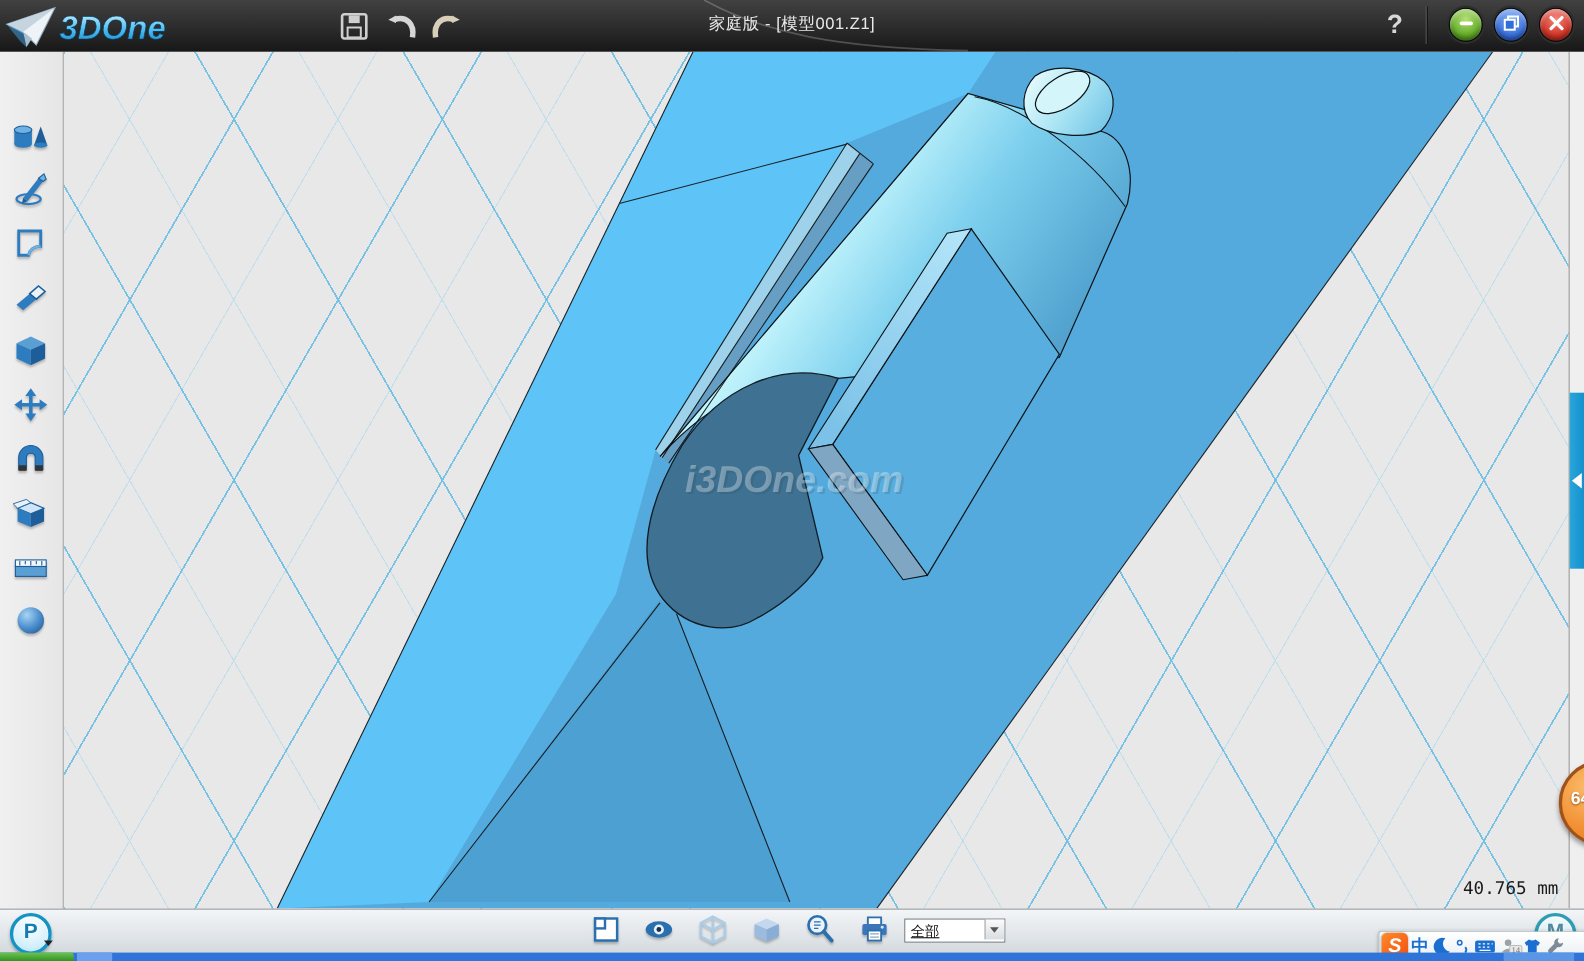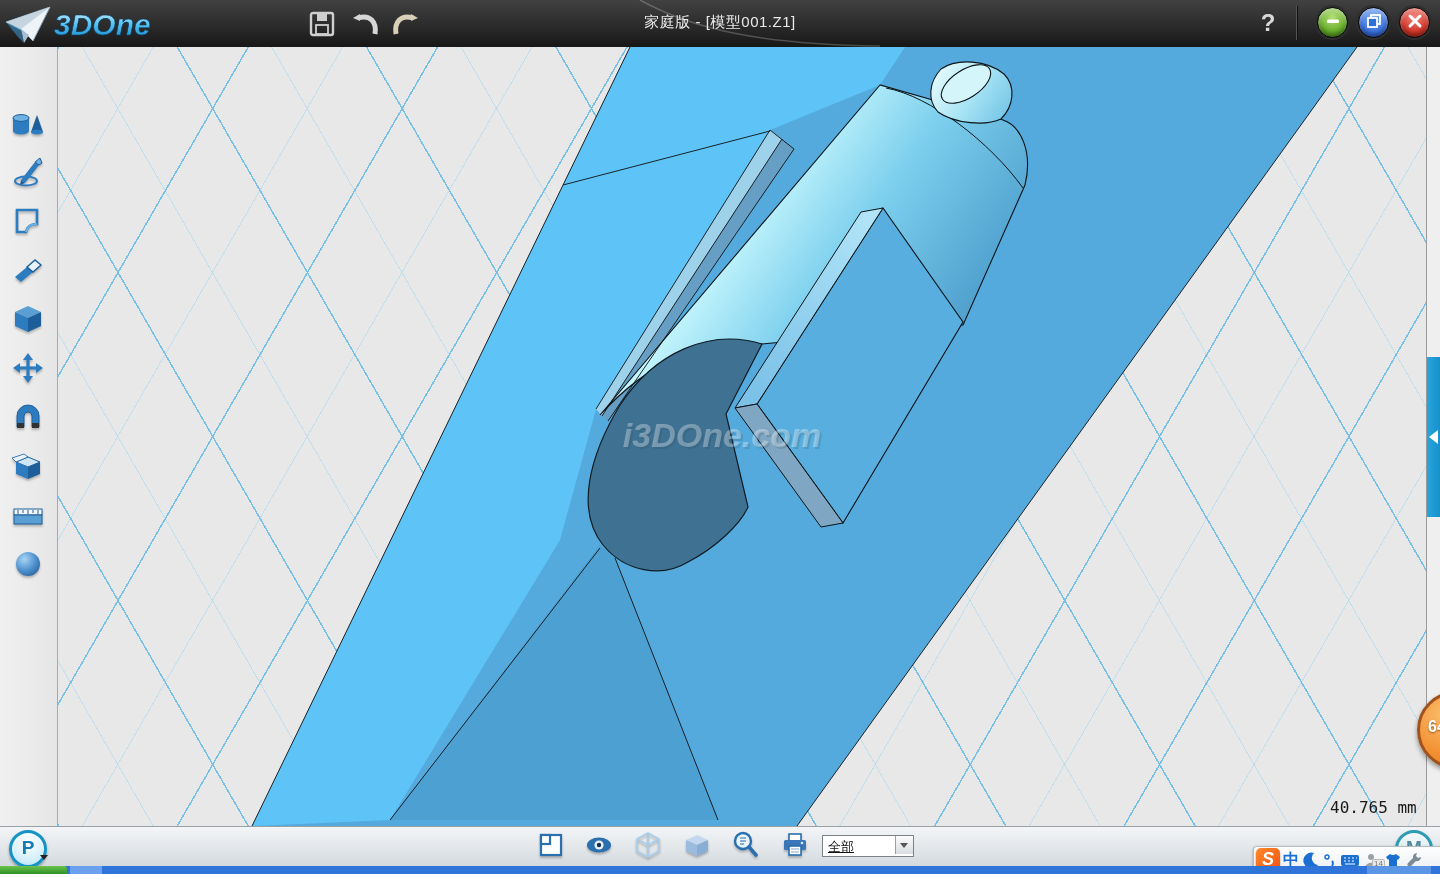--- a/index.html
+++ b/index.html
@@ -74,21 +74,21 @@
   
   #ime-bar{position:absolute;left:1253px;top:19px;width:187px;height:26px;z-index:8;
     background:linear-gradient(#ffffff,#e9eef2);border:1px solid #b5bcc2;border-right:none;
     border-radius:4px 0 0 4px;box-shadow:0 1px 3px rgba(0,0,0,.3);display:flex;align-items:center;}
   #sogou-logo{width:24px;height:24px;margin-left:2px;border-radius:5px;cursor:pointer;
     background:linear-gradient(140deg,#ff8a2a,#f04f10);color:#fff;font-weight:bold;font-size:18px;
     font-style:italic;text-align:center;line-height:23px;box-shadow:0 1px 2px rgba(0,0,0,.4);}
   .ime-item{margin-left:3px;cursor:pointer;position:relative;height:22px;display:flex;align-items:center;}
   #ime-mode{color:#1b6fd0;font-size:16px;font-weight:bold;}
   #ime-count{position:absolute;left:9px;top:10px;font-size:8px;color:#777;
-    background:#e8e8e8;border:1px solid #bbb;border-radius:2px;line-height:8px;padding:0 1px;}
+    background:#e8e8e8;border:1px solid #bbb;border-radius:2px;line-height:8px;padding:0 1px;font-family:Liberation Serif, serif;}
   
   #taskbar{position:absolute;left:0;top:866px;width:1440px;height:8px;background:#2f74d8;z-index:40;}
   #task-start{position:absolute;left:0;top:0;width:67px;height:8px;
     background:linear-gradient(#6cc44e,#2f8f24);border-radius:0 3px 0 0;}
   #task-seg1{position:absolute;left:70px;top:0;width:32px;height:8px;background:#6aa0ee;}
   #task-seg2{position:absolute;left:1367px;top:0;width:64px;height:8px;background:#5b96e6;}
 </style>
 </head>
 <body>
 

